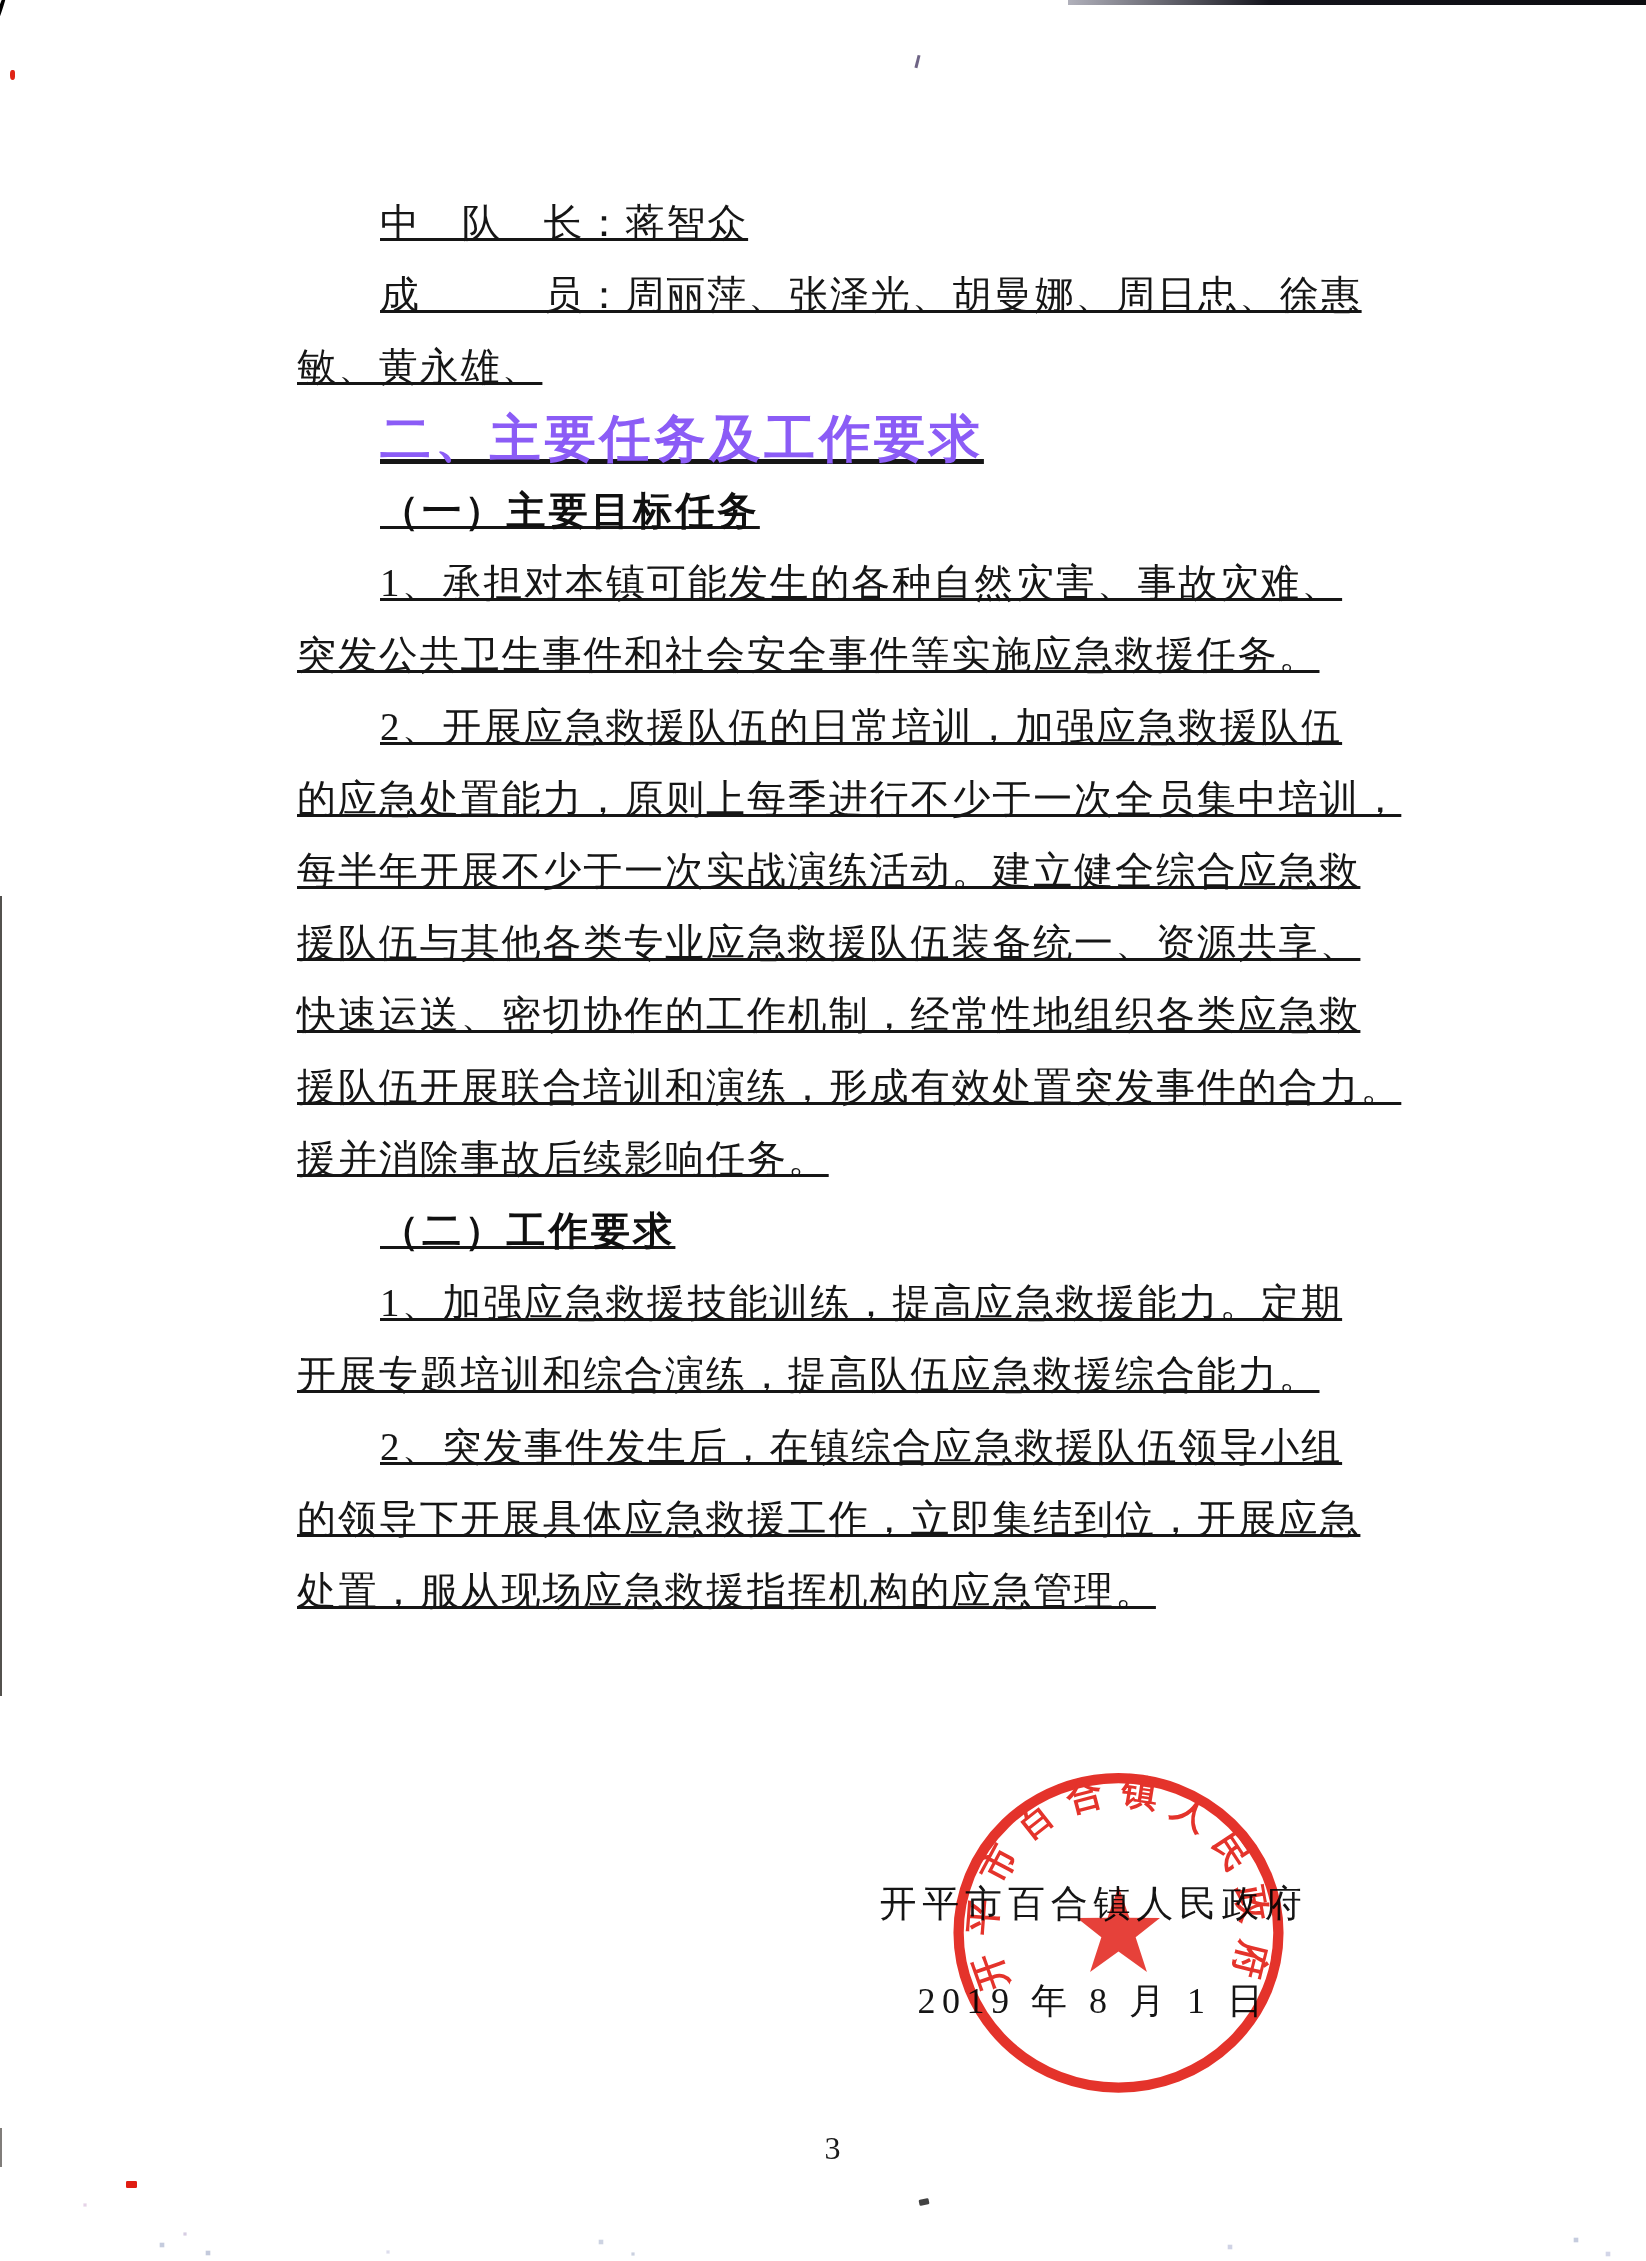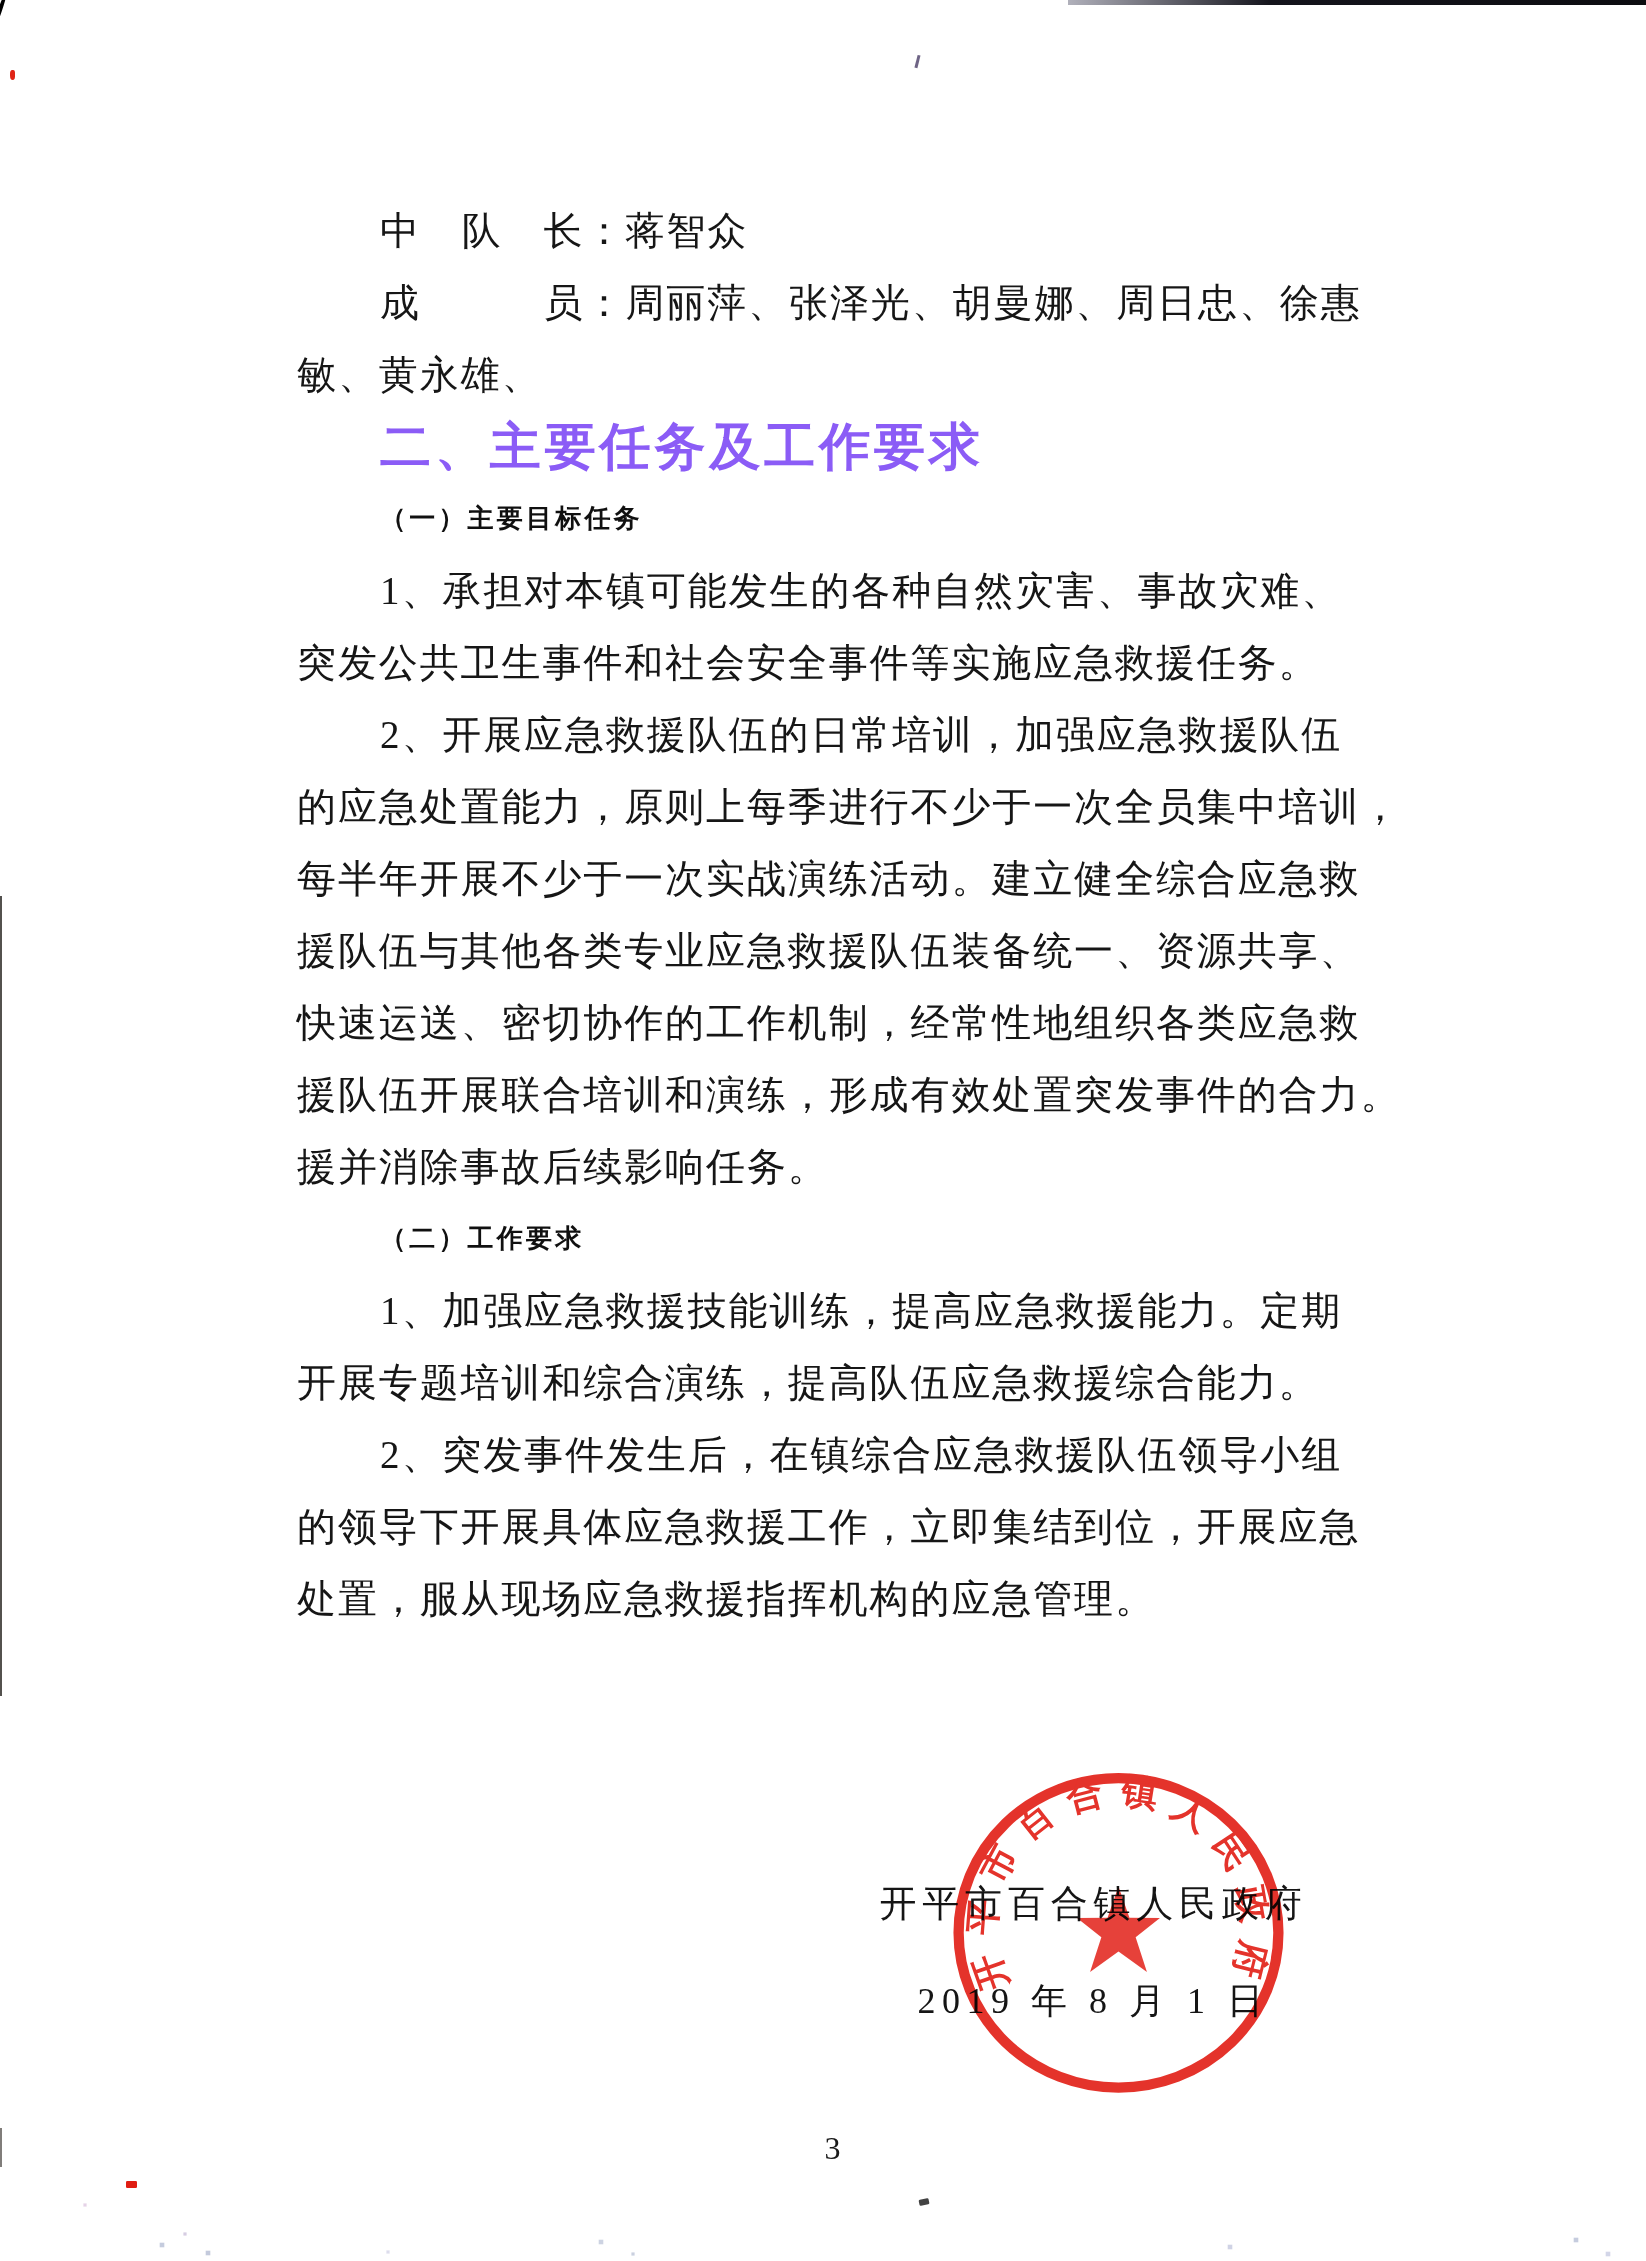--- a/index.html
+++ b/index.html
@@ -8,39 +8,40 @@
     background:#fefefe;
     position:relative;
     overflow:hidden;
     font-family:"Liberation Serif", serif;
     color:#141414;
   }
   .page{position:absolute;inset:0;background:#fff;}
   
   .text-col{
     position:absolute;
-    left:297px; top:195px;
+    left:297px; top:187px;
     width:1110px;
     font-size:39px;
     line-height:72px;
     letter-spacing:1.9px;
     color:#161616;
+    text-decoration:underline;
   }
   .line{white-space:nowrap;}
   .indent{padding-left:83px;}
   .h-black{
     font-family:"Liberation Sans", sans-serif;
     font-weight:900;
     font-size:51px;
     letter-spacing:3.9px;
     color:#8b5cf6;
   }
   .h-kai{
     font-weight:700;
-    font-size:26px;
+    font-size:39px;
     letter-spacing:3.2px;
     color:#101010;
   }
   
   .sign-block{
     position:absolute;
     left:871px; top:1879px;
     width:445px;
     text-align:center;
   }

